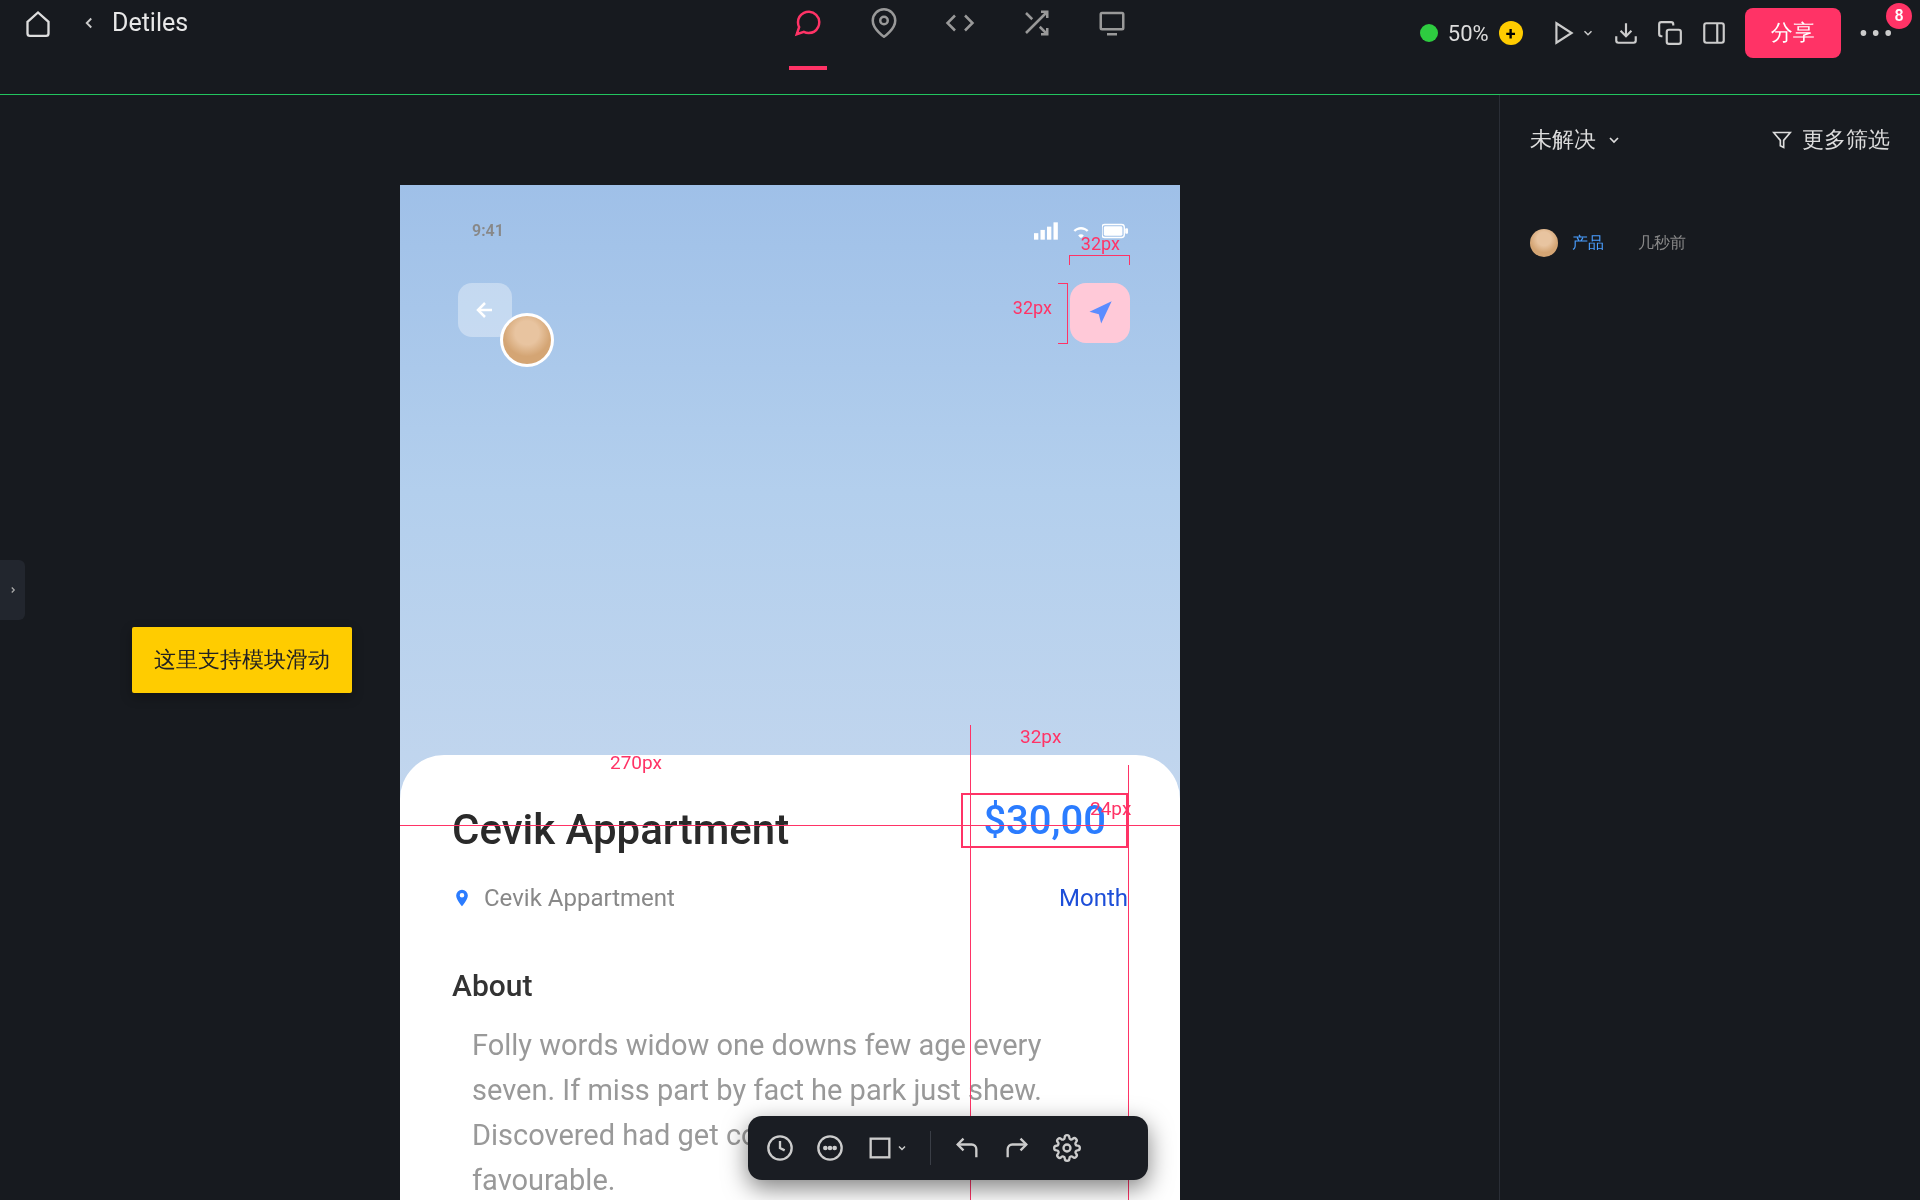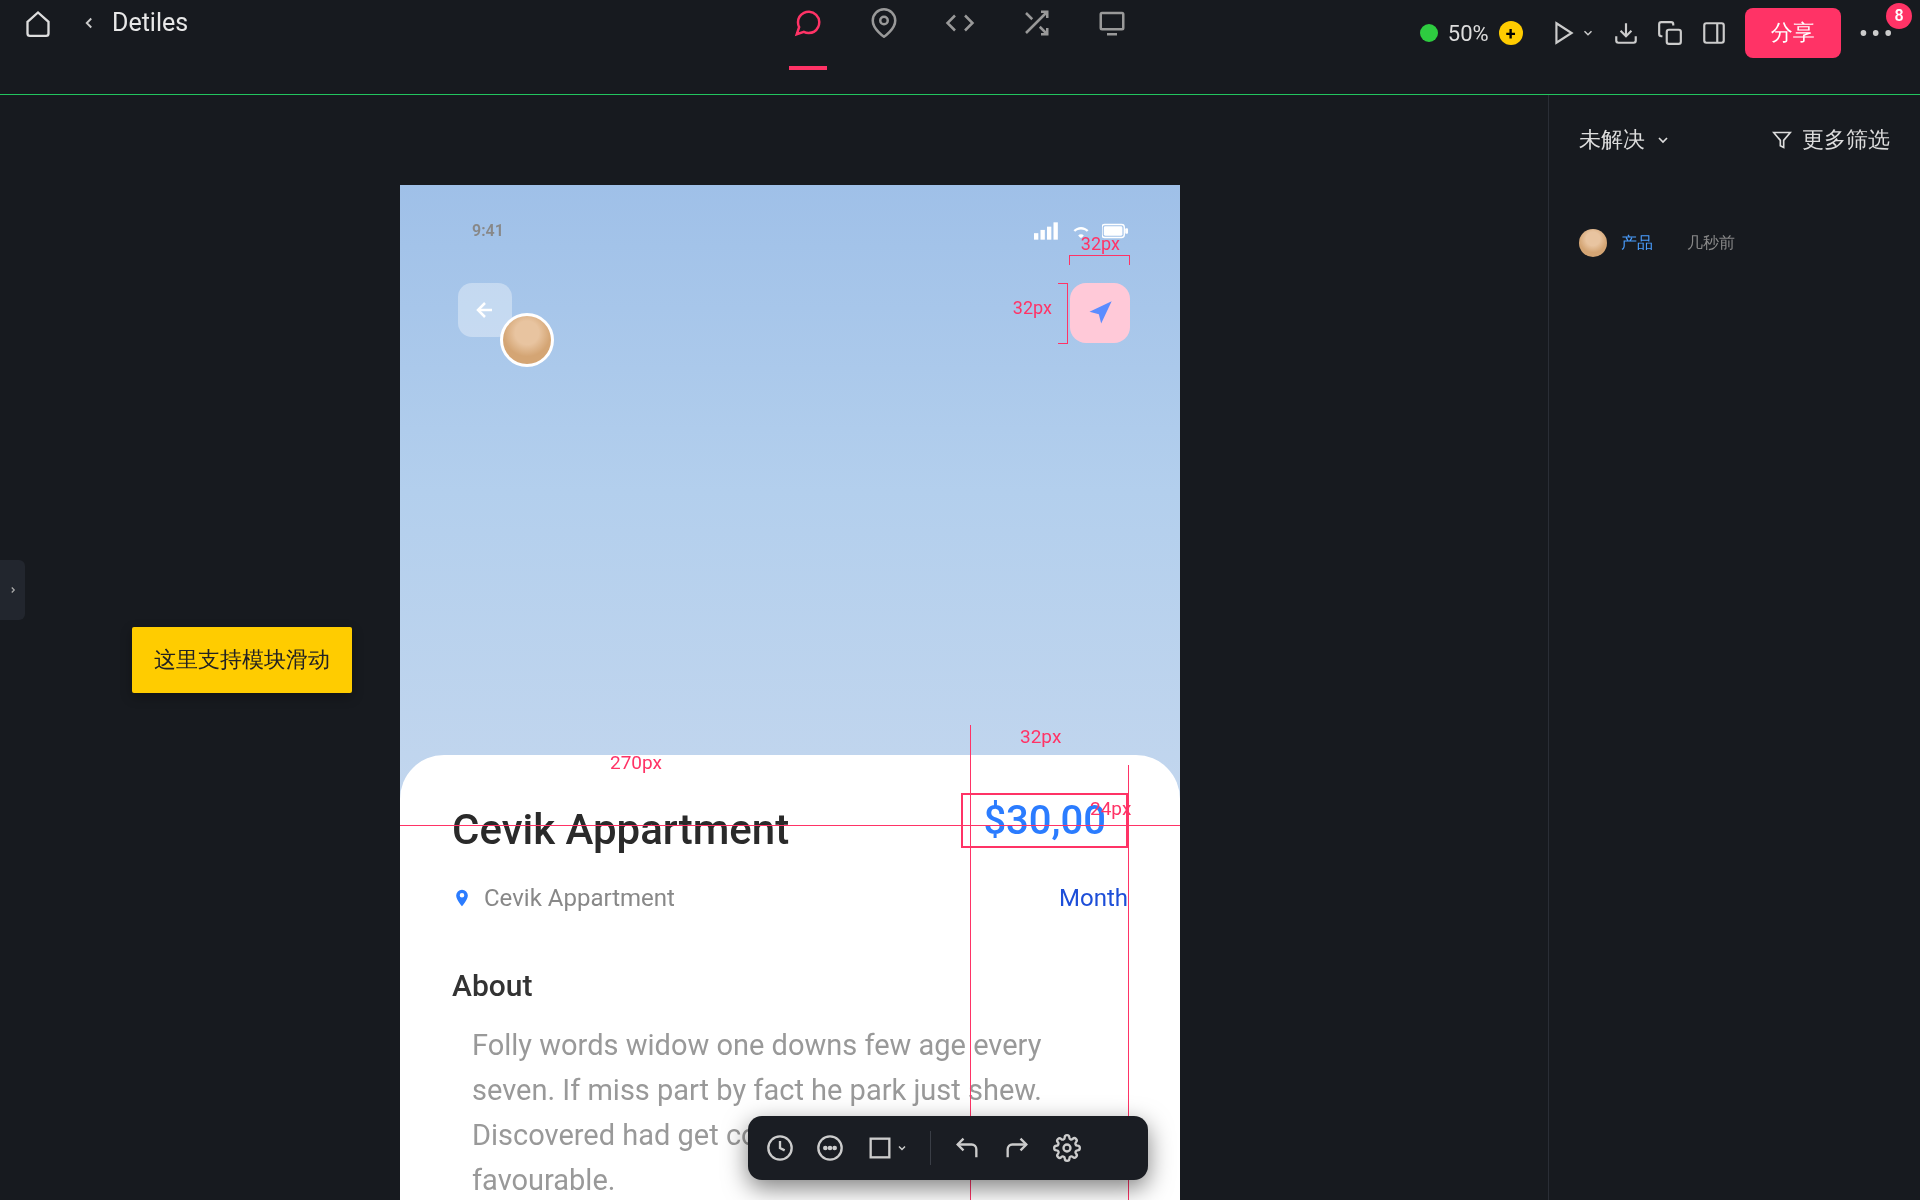--- a/index.html
+++ b/index.html
@@ -96,21 +96,21 @@
 .meas-lbl { position:absolute; color:#ff3366; font-size:19px; }
 
 
 .float-bar { position:absolute; left:748px; bottom:20px; width:400px; height:64px; background:#1a1d23; border-radius:14px; display:flex; align-items:center; padding:0 18px; gap:8px; box-shadow:0 8px 24px rgba(0,0,0,.5); }
 .fb-ic { width:28px; height:28px; color:#ccc; cursor:pointer; }
 .fb-group { display:flex; align-items:center; gap:22px; }
 .fb-sep { width:1px; height:34px; background:#3a3e46; margin:0 14px; }
 .fb-shape { display:flex; align-items:center; gap:2px; }
 
 
-.sidebar { position:absolute; right:0; top:95px; width:372px; bottom:0; border-left:1px solid #2a2e36; background:#171a1f; }
+.sidebar { position:absolute; right:0; top:95px; width:421px; bottom:0; border-left:1px solid #2a2e36; background:#171a1f; }
 .sb-head { display:flex; align-items:center; justify-content:space-between; padding:30px 30px 24px; }
 .sb-filter { display:flex; align-items:center; gap:10px; font-size:22px; color:#ddd; cursor:pointer; }
 .sb-more { display:flex; align-items:center; gap:10px; font-size:22px; color:#ddd; cursor:pointer; }
 .sb-section { background:#1e2229; padding:18px 30px; font-size:21px; color:#ccc; }
 .sb-comment { padding:26px 30px; }
 .sb-comment-text { font-size:21px; color:#e8e8e8; line-height:1.5; }
 .sb-meta { display:flex; align-items:center; gap:14px; margin-top:24px; }
 .sb-ava { width:28px; height:28px; border-radius:50%; background:radial-gradient(circle at 50% 35%,#e8c4a0 30%,#d4a574 60%); }
 .sb-user { color:#4a9eff; font-size:16px; }
 .sb-time { color:#888; font-size:16px; margin-left:20px; }

